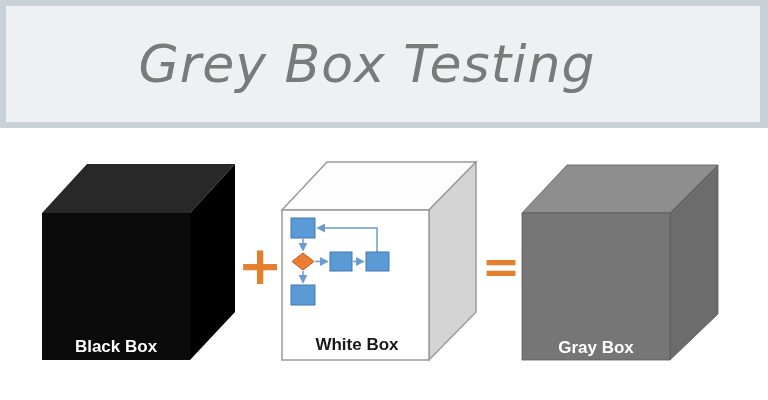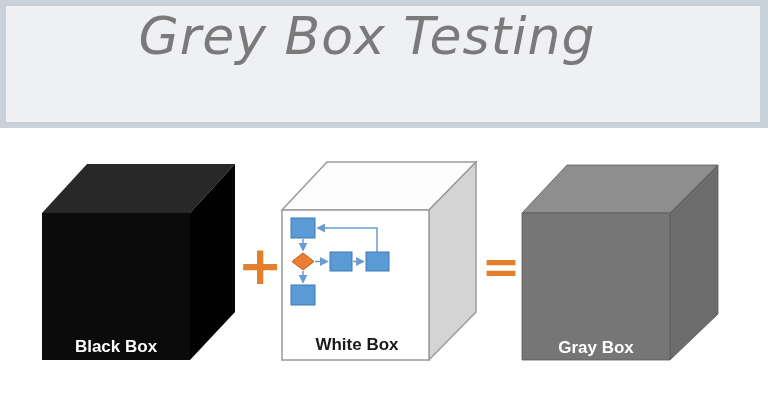--- a/index.html
+++ b/index.html
@@ -14,21 +14,21 @@
   
   .banner {
     box-sizing: border-box;
     width: 768px; height: 128px;
     background: var(--c-banner_border, #c8d0d8);
     padding: 6px 8px 6px 6px;
   }
   .banner-inner {
     width: 100%; height: 100%;
     background: var(--c-banner_fill, #eef0f3);
-    display: flex; justify-content: center;
+    display: flex; align-items: center; justify-content: center;
   }
   .title {
     margin: 0;
     transform: translateX(-16px);
     font-family: "DejaVu Sans", sans-serif;
     font-style: italic;
     font-weight: 500;
     font-size: 52px;
     letter-spacing: 1px;
     color: var(--c-title_text, #7a7a7a);

